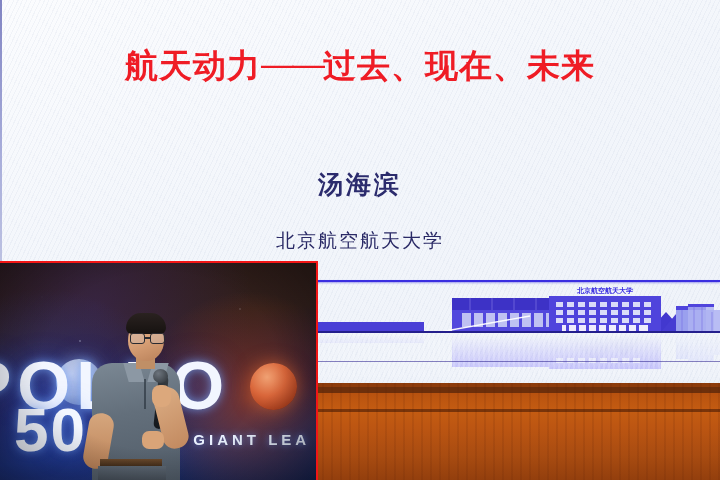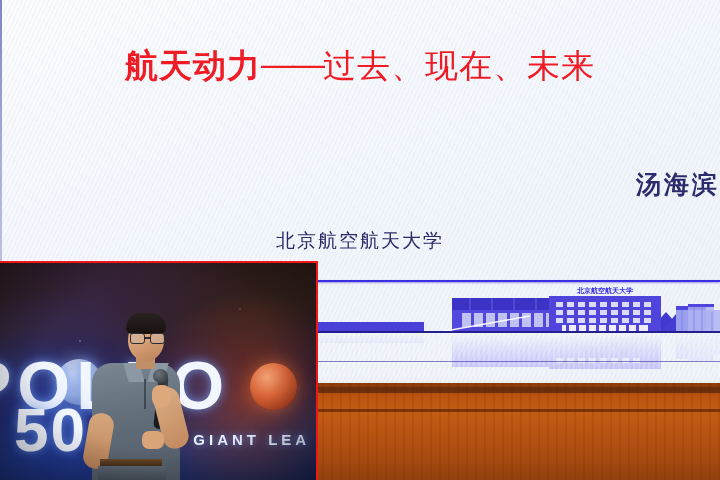--- a/index.html
+++ b/index.html
@@ -59,31 +59,31 @@
     font-size: 33px;
     font-weight: 500;
     letter-spacing: -2px;
     vertical-align: baseline;
     position: relative;
     top: -2px;
   }
   .t-sub {
     color: #ef1c25;
     font-size: 33px;
-    font-weight: 400;
+    font-weight: 700;
     letter-spacing: 1px;
     vertical-align: baseline;
   }
 
   
   #speaker-name {
     position: absolute;
     left: 0; top: 168px;
     width: 720px;
-    text-align: right;
+    text-align: center;
     color: #2b2b6d;
     font-size: 25px;
     font-weight: 700;
     letter-spacing: 3px;
   }
   #speaker-org {
     position: absolute;
     left: 0; top: 228px;
     width: 720px;
     text-align: center;

